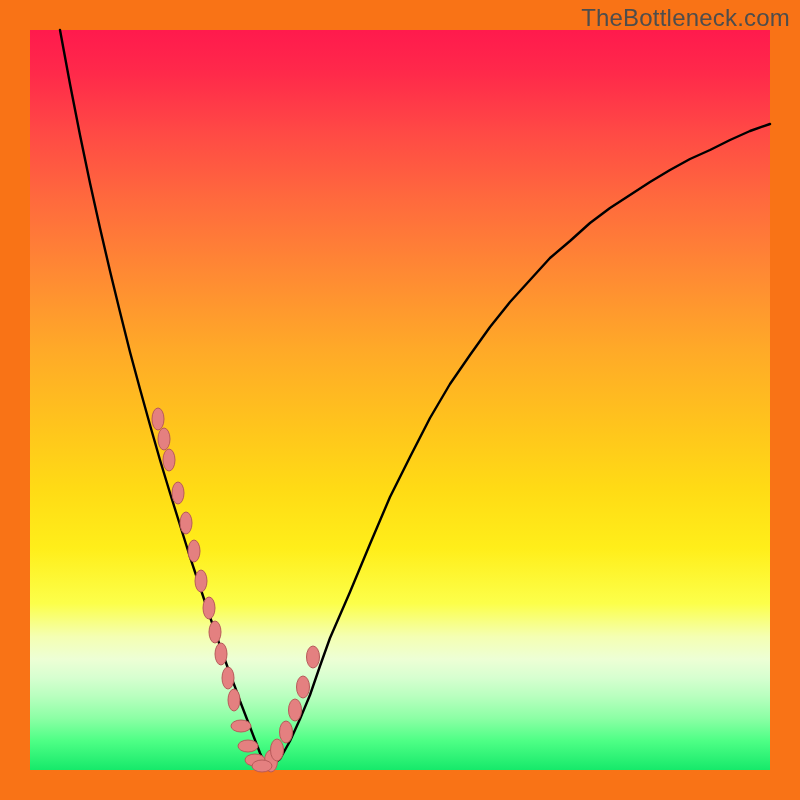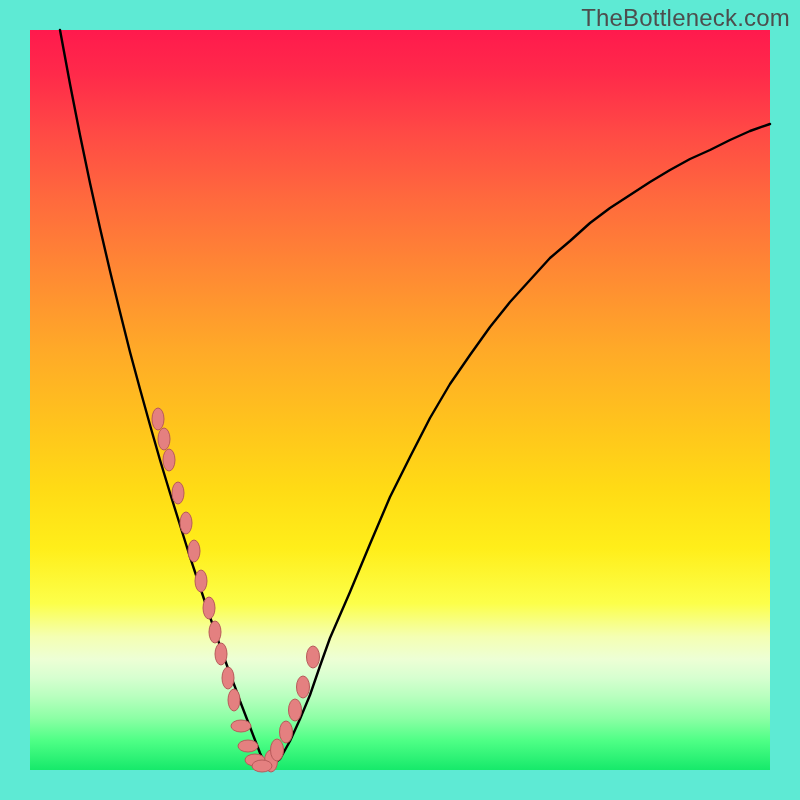--- a/index.html
+++ b/index.html
@@ -10,21 +10,21 @@
     overflow: hidden;
     background: #000;
     font-family: Arial, Helvetica, sans-serif;
   }
   .frame {
     position: absolute;
     left: 0;
     top: 0;
     width: 800px;
     height: 800px;
-    background: #5eead4;
+    background: #f97316;
   }
   .plot {
     position: absolute;
     left: 30px;
     top: 30px;
     width: 740px;
     height: 740px;
     background: linear-gradient(to bottom,
       #ff1a4d 0%,
       #ff2a4a 6%,

